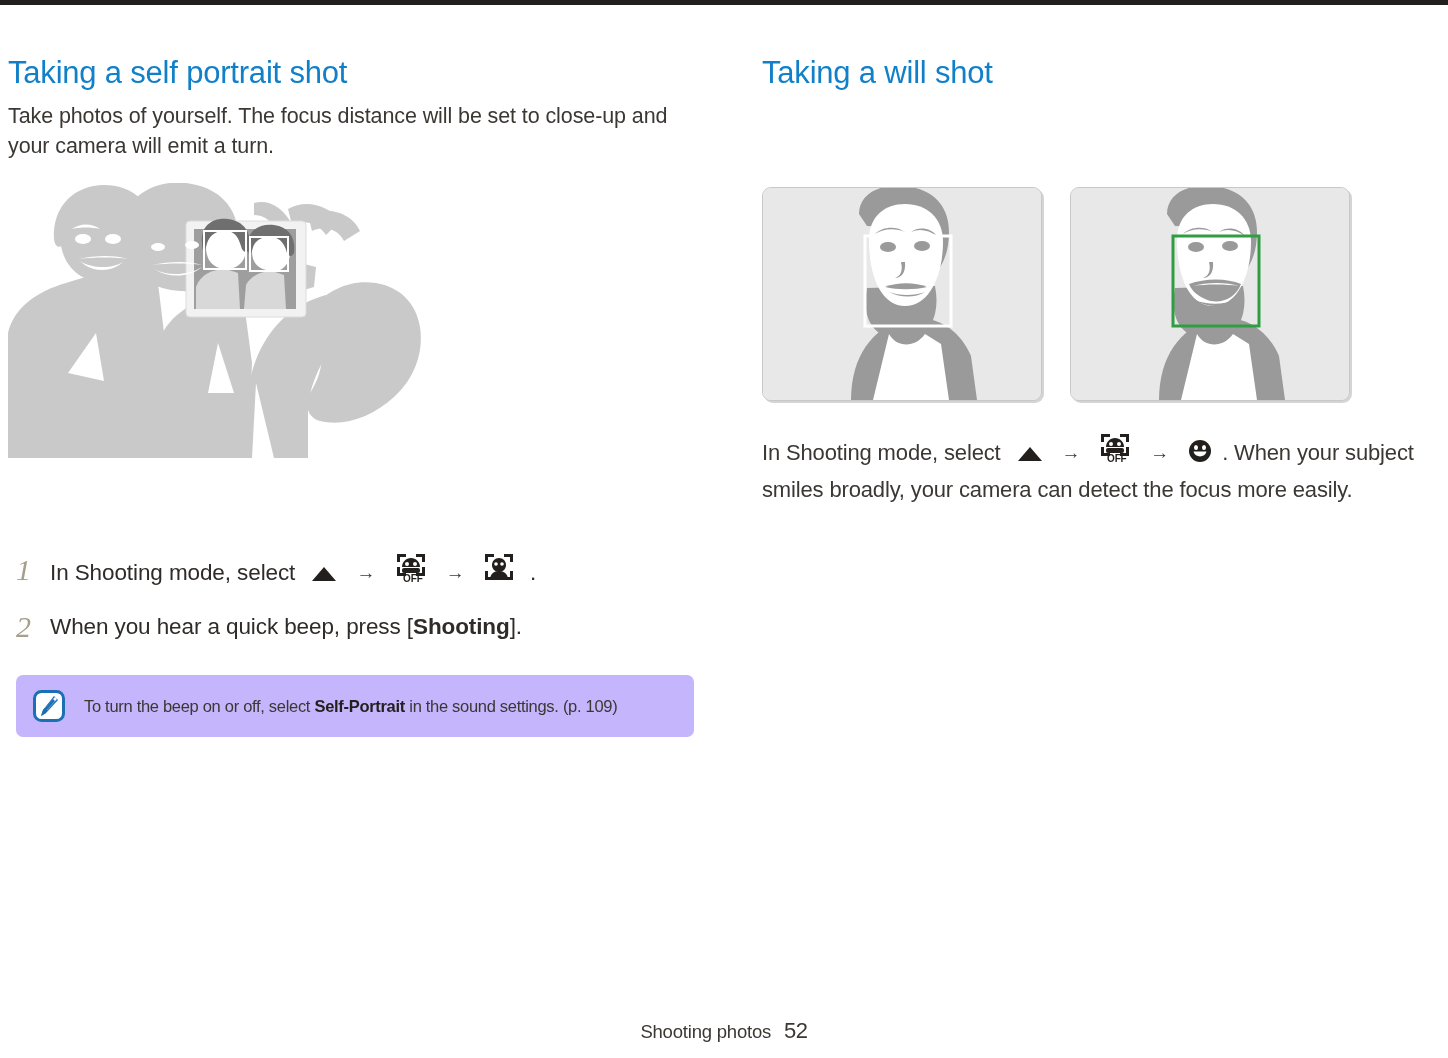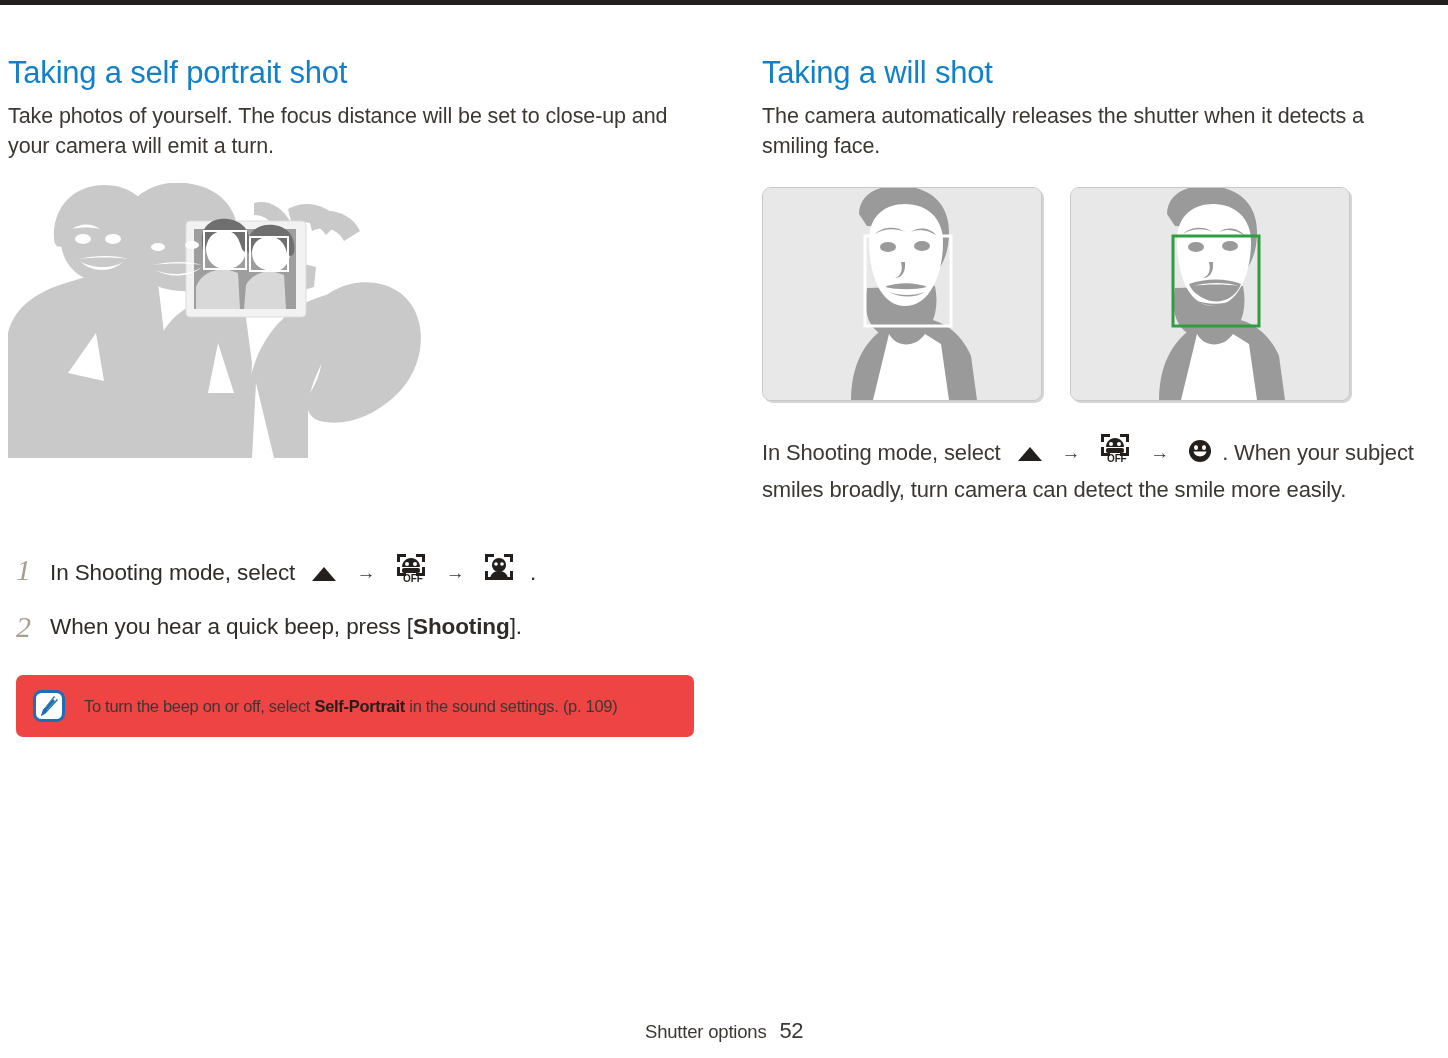--- a/index.html
+++ b/index.html
@@ -104,21 +104,21 @@
     vertical-align: 1px;
   }
 
   
   .note {
     position: absolute;
     left: 8px;
     top: 620px;
     width: 678px;
     height: 62px;
-    background: #ef4444;
+    background: #c4b5fd;
     border-radius: 7px;
     display: flex;
     align-items: center;
   }
   .note-icon {
     margin-left: 17px;
     flex: 0 0 auto;
     display: flex;
   }
   .note-text {
@@ -326,21 +326,20 @@
           <path d="M22 7 L24 9 L14 20 L12 18 Z" fill="#ffffff"></path>
           <path d="M20 9 L22 11 L12 22 L10 20 Z" fill="#1a6fb5"></path>
         </svg>
       </span>
       <span class="note-text"><span>To turn the beep on or off, select </span><b>Self-Portrait</b><span> in the sound settings. (p. 109)</span></span>
     </div>
   </div>
 
   <div class="col col-right">
     <h2 class="heading">Taking a will shot</h2>
-    <p class="body-text">The camera automatically releases the shutter when it detects a smiling face.</p>
   </div>
 
   <div class="photo-row">
 
     <div class="photo">
       <svg width="278" height="212" viewBox="0 0 278 212">
         <rect width="278" height="212" fill="#e8e8e8"></rect>
         <g fill="#9a9a9a">
           <path d="M96 26 C96 6 116 -4 140 -2 C168 0 186 16 186 44 C186 64 180 78 170 88 L164 40 L104 38 Z"></path>
           <path d="M88 212 C88 168 110 140 140 132 C170 124 196 140 208 168 L214 212 Z"></path>
@@ -418,20 +417,20 @@
       </svg>
     </span>
     <span class="arrow-sep">→</span>
     <span class="ic">
       <svg width="24" height="24" viewBox="0 0 24 24">
         <circle cx="12" cy="12" r="11" fill="#231f1c"></circle>
         <ellipse cx="8" cy="8.5" rx="2" ry="2.6" fill="#ffffff"></ellipse>
         <ellipse cx="16" cy="8.5" rx="2" ry="2.6" fill="#ffffff"></ellipse>
         <path d="M5.5 12.5 C7 19 17 19 18.5 12.5 Z" fill="#ffffff"></path>
       </svg>
-    </span><span>. When your subject smiles broadly, turn camera can detect the smile more easily.</span>
+    </span><span>. When your subject smiles broadly, your camera can detect the focus more easily.</span>
   </div>
 
   <div class="footer">
-    <span class="footer-label">Shutter options</span><span class="footer-page">52</span>
+    <span class="footer-label">Shooting photos</span><span class="footer-page">52</span>
   </div>
 
 </div>
 
 </body></html>

